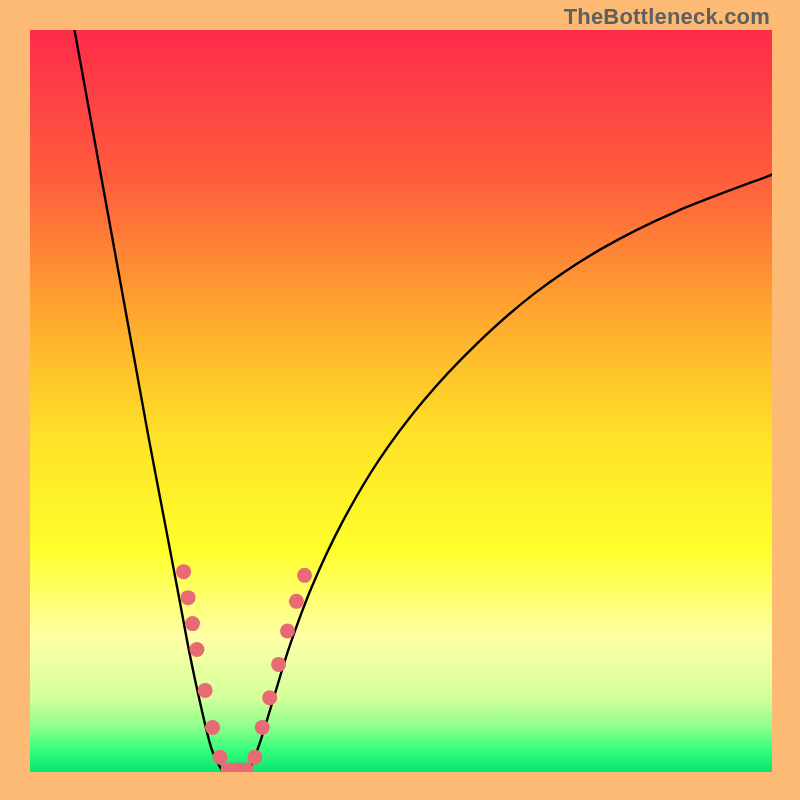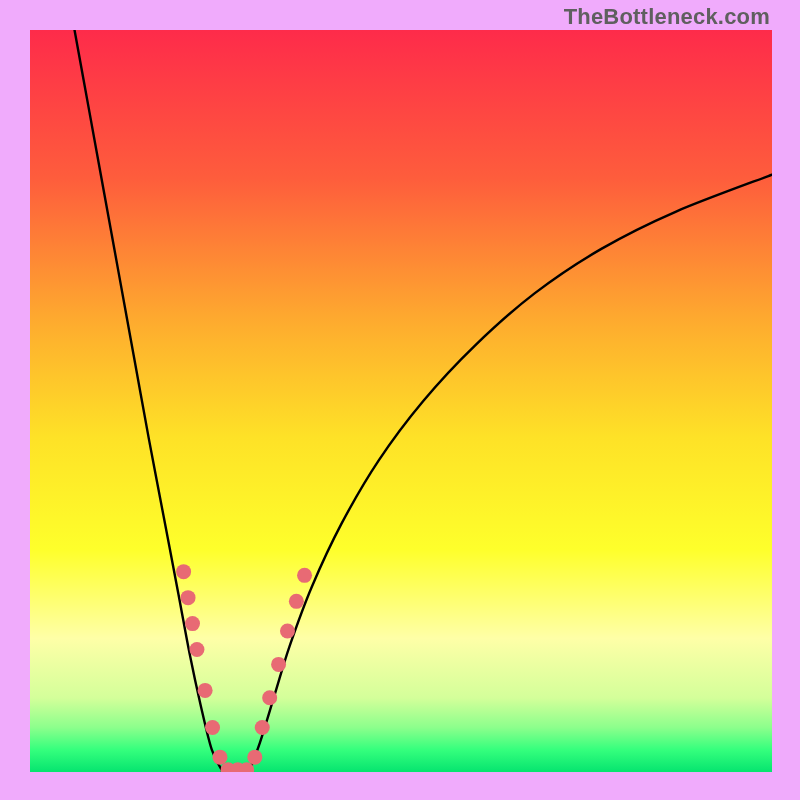--- a/index.html
+++ b/index.html
@@ -9,21 +9,21 @@
     height: 800px;
     background: #000;
     overflow: hidden;
   }
   .frame {
     position: absolute;
     left: 0;
     top: 0;
     width: 800px;
     height: 800px;
-    background: #f0abfc;
+    background: #fdba74;
   }
   .plot {
     position: absolute;
     left: 30px;
     top: 30px;
     width: 742px;
     height: 742px;
     box-sizing: border-box;
   }
   .watermark {

